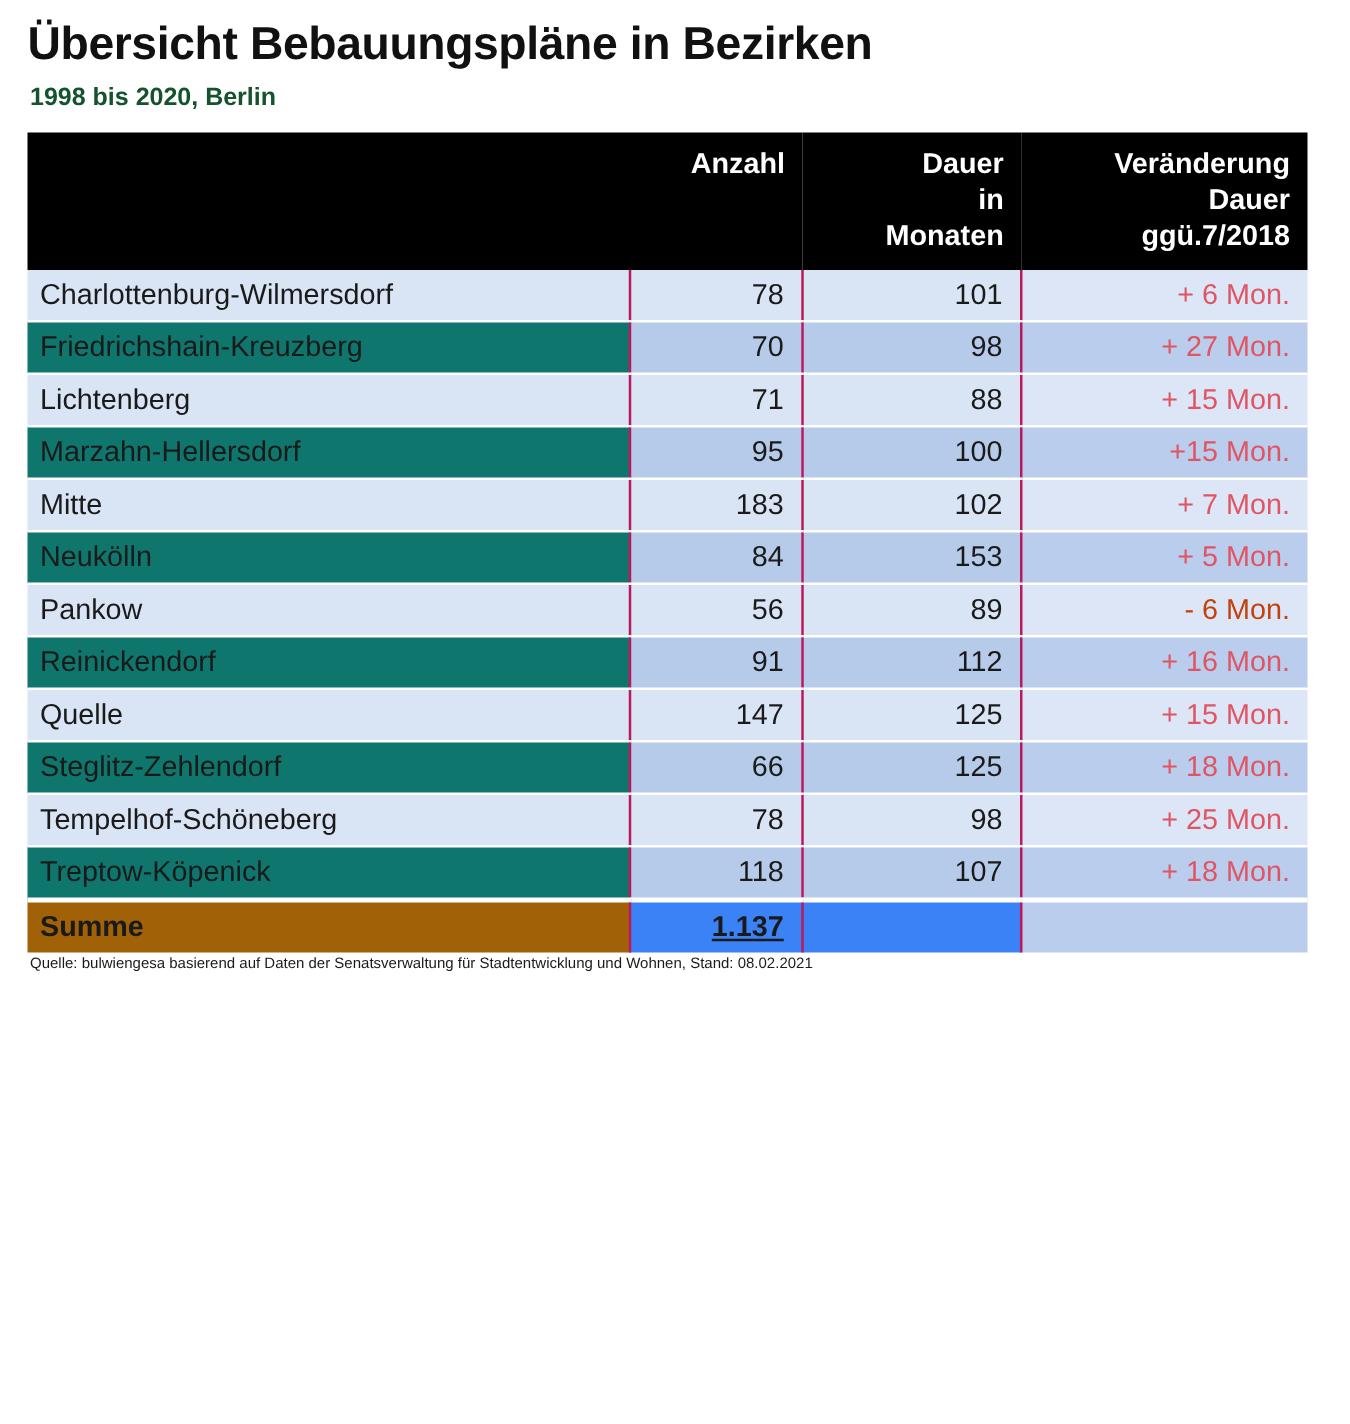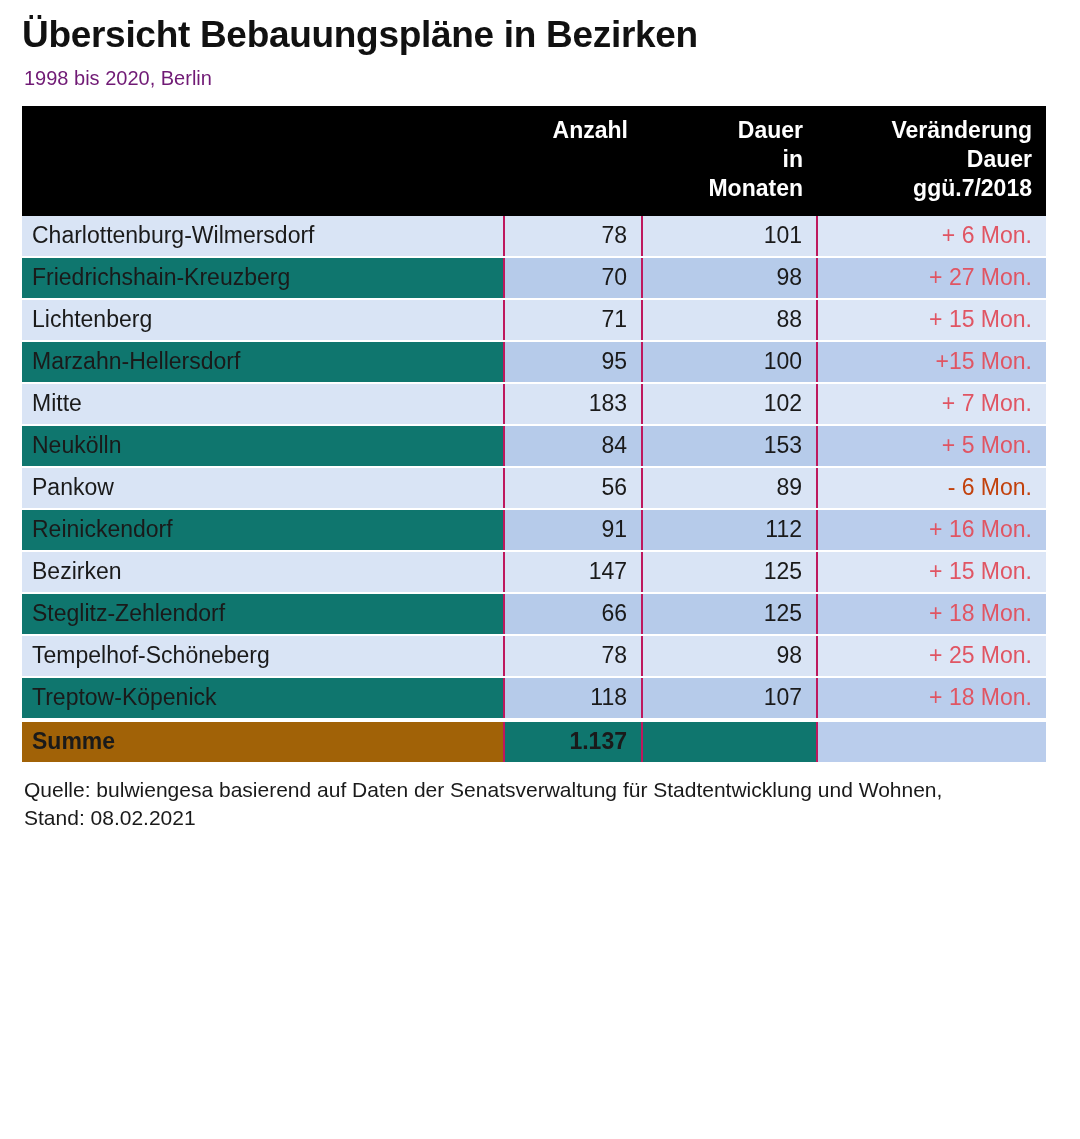--- a/index.html
+++ b/index.html
@@ -25,22 +25,22 @@
   .title {
     font-size: 37px;
     font-weight: bold;
     letter-spacing: -0.3px;
     line-height: 1.15;
     margin: 0 0 10px 0;
     color: #111111;
   }
   .subtitle {
     font-size: 20px;
-    font-weight: normal;
-    color: #701a75;
+    font-weight: bold;
+    color: #14532d;
     margin: 0 0 16px 2px;
   }
   table.data {
     border-collapse: collapse;
     width: 1024px;
     table-layout: fixed;
   }
   table.data col.c0 { width: 482px; }
   table.data col.c1 { width: 138px; }
   table.data col.c2 { width: 175px; }
@@ -89,31 +89,30 @@
   td.delta .down { color: #c2410c; margin-left: 20px; }
 
   tbody tr.summary td {
     font-weight: bold;
     background: #b6cbea;
   }
   tbody tr.summary.first td {
     border-top: 4px solid #ffffff;
   }
   tbody tr.summary td.name { background: #a16207; }
-  tbody tr.summary td.num { background: #0f766e; }
+  tbody tr.summary td.num { background: #3b82f6; text-decoration: underline; }
   tbody tr.summary td.delta { background: #bacdec; }
 
   tbody tr:last-child td { border-bottom: none; }
   tbody td:last-child { border-right: none; }
 
   .source {
-    font-size: 21px;
+    font-size: 12px;
     line-height: 1.35;
     color: #1a1a1a;
-    margin-top: 14px;
     margin-left: 2px;
     max-width: 980px;
   }
 </style>
 </head>
 <body>
 
 <div class="page">
 
   <h1 class="title">Übersicht Bebauungspläne in Bezirken</h1>
@@ -187,21 +186,21 @@
           <td class="num">89</td>
           <td class="delta"><span class="down">- 6 Mon.</span></td>
         </tr>
         <tr class="alt">
           <td class="name">Reinickendorf</td>
           <td class="num">91</td>
           <td class="num">112</td>
           <td class="delta"><span class="up">+ 16 Mon.</span></td>
         </tr>
         <tr class="">
-          <td class="name">Bezirken</td>
+          <td class="name">Quelle</td>
           <td class="num">147</td>
           <td class="num">125</td>
           <td class="delta"><span class="up">+ 15 Mon.</span></td>
         </tr>
         <tr class="alt">
           <td class="name">Steglitz-Zehlendorf</td>
           <td class="num">66</td>
           <td class="num">125</td>
           <td class="delta"><span class="up">+ 18 Mon.</span></td>
         </tr>

